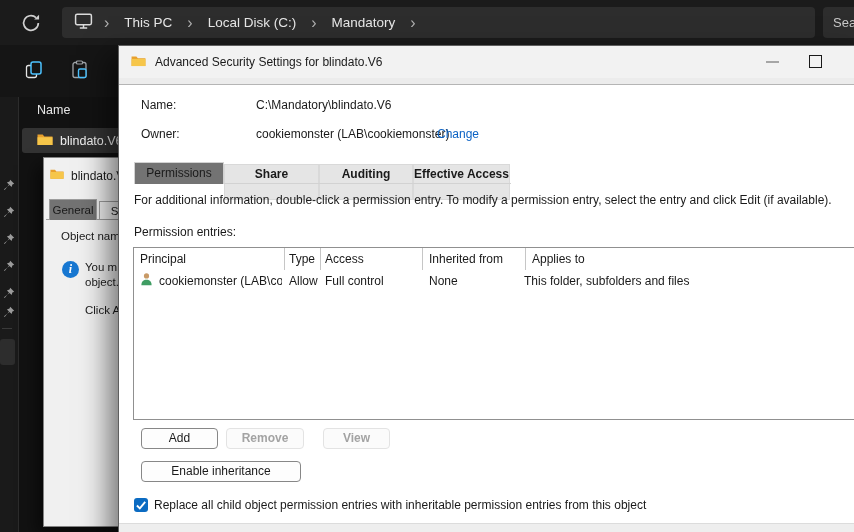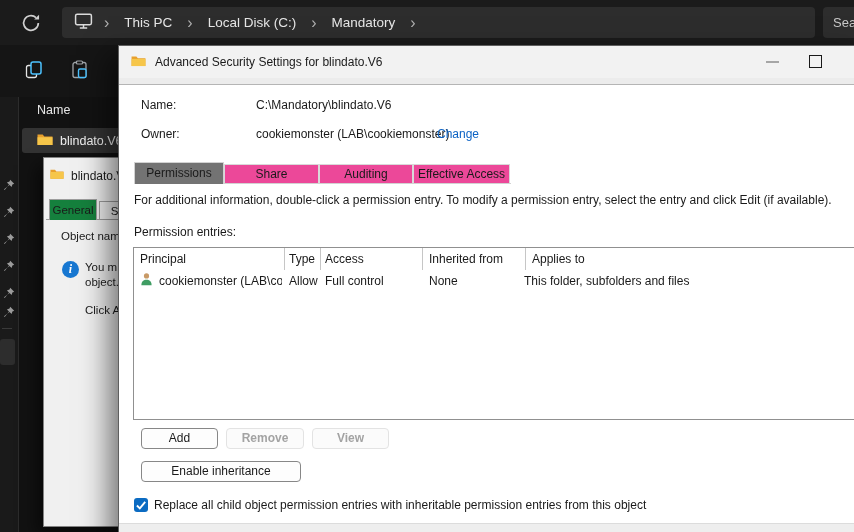--- a/index.html
+++ b/index.html
@@ -24,21 +24,21 @@
   .name-header{position:absolute;left:18px;top:6px;color:#e8e8e8;font-size:12.5px;}
   .file-row{position:absolute;left:3px;top:31px;width:112px;height:25px;background:#333333;border-radius:3px;
             display:flex;align-items:center;padding-left:15px;box-sizing:border-box;gap:7px;color:#f0f0f0;font-size:12.5px;white-space:nowrap;overflow:hidden;}
   .fold-ic{flex:0 0 auto;display:inline-block;}
   
   .props-dialog{position:absolute;left:43px;top:157px;width:76px;height:368px;background:#f0f0f0;
                 border:1px solid #838383;box-shadow:-6px 8px 16px rgba(0,0,0,.55);z-index:5;overflow:hidden;
                 color:#1a1a1a;font-size:11.5px;}
   .props-title{position:absolute;left:6px;top:10px;display:flex;align-items:center;gap:7px;white-space:nowrap;font-size:12px;}
   .ptab{position:absolute;text-align:center;font-size:11.5px;box-sizing:border-box;white-space:nowrap;overflow:hidden;}
-  .ptab.active{left:5px;top:41px;width:48px;height:21px;line-height:20px;background:#15803d;border:1px solid #9d9d9d;border-bottom:none;z-index:2;}
+  .ptab.active{left:5px;top:41px;width:48px;height:21px;line-height:20px;background:#737373;border:1px solid #9d9d9d;border-bottom:none;z-index:2;}
   .ptab.idle{left:55px;top:43px;width:44px;height:19px;line-height:18px;background:#f0f0f0;border:1px solid #9d9d9d;}
   .ptabline{position:absolute;left:2px;top:61px;width:72px;border-top:1px solid #9d9d9d;}
   .pobj{position:absolute;left:17px;top:72px;white-space:nowrap;}
   .pinfo-icon{position:absolute;left:18px;top:103px;width:17px;height:17px;border-radius:50%;background:#1777d1;
               color:#fff;font-family:"Liberation Serif","DejaVu Serif",serif;font-style:italic;font-weight:bold;
               font-size:12px;text-align:center;line-height:17px;}
   .pline1{position:absolute;left:41px;top:103px;white-space:nowrap;}
   .pline2{position:absolute;left:41px;top:118px;white-space:nowrap;}
   .pline3{position:absolute;left:41px;top:146px;white-space:nowrap;}
   
@@ -49,21 +49,21 @@
                 padding-left:12px;gap:9px;}
   .sec-title{font-size:12px;color:#1a1a1a;white-space:nowrap;}
   .min-btn{position:absolute;left:647px;top:15px;width:13px;height:2px;background:#a6a6a6;}
   .max-btn{position:absolute;left:690px;top:9px;width:11px;height:11px;border:1.5px solid #1a1a1a;background:transparent;}
   .sec-subband{height:6px;background:#ececec;border-bottom:1px solid #b5b5b5;}
   .sec-content{position:relative;height:460px;background:#fff;}
   .lbl{position:absolute;white-space:nowrap;}
   .link{color:#0b62c4;cursor:pointer;}
   .stab{position:absolute;text-align:center;box-sizing:border-box;font-size:12px;white-space:nowrap;}
   .stab.active{top:77px;height:22px;line-height:21px;background:#737373;border:1px solid #d2d2d2;border-bottom:none;z-index:2;}
-  .stab.idle{top:79px;height:20px;line-height:19px;background:#ec4899;border:1px solid #d9d9d9;}
+  .stab.idle{top:79px;height:36px;line-height:19px;background:#e5e5e5;border:1px solid #d9d9d9;font-weight:bold;}
   .stabline{position:absolute;left:15px;top:98px;width:377px;border-top:1px solid #d2d2d2;}
   .desc{position:absolute;left:15px;top:108px;width:726px;white-space:nowrap;overflow:hidden;}
   .entries{position:absolute;left:15px;top:140px;white-space:nowrap;}
   .ptable{position:absolute;left:14px;top:162px;width:729px;height:173px;border:1px solid #909090;background:#fff;box-sizing:border-box;}
   .thead{position:relative;height:22px;}
   .th{position:absolute;top:4px;white-space:nowrap;color:#1a1a1a;}
   .colsep{position:absolute;top:0;height:22px;border-left:1px solid #c6c6c6;}
   .trow{position:relative;height:24px;}
   .td{position:absolute;top:4px;white-space:nowrap;}
   .principal-cell{display:flex;align-items:center;gap:6px;max-width:142px;overflow:hidden;}
@@ -232,21 +232,21 @@
           </span>
           <span class="td" style="left:155px;">Allow</span>
           <span class="td" style="left:191px;">Full control</span>
           <span class="td" style="left:295px;">None</span>
           <span class="td" style="left:390px;text-align:right;">This folder, subfolders and files</span>
         </div>
       </div>
 
       <div class="btn enabled" style="left:22px;top:343px;width:77px;">Add</div>
       <div class="btn disabled" style="left:107px;top:343px;width:78px;">Remove</div>
-      <div class="btn disabled" style="left:193px;top:343px;width:77px;">View</div>
+      <div class="btn disabled" style="left:204px;top:343px;width:67px;">View</div>
       <div class="btn enabled" style="left:22px;top:376px;width:160px;">Enable inheritance</div>
 
       <div class="checkbox">
         <svg viewBox="0 0 12 12" width="14" height="14">
             <path d="M2.5 6.4 L5 8.9 L9.6 3.4" stroke="#fff" stroke-width="1.6" fill="none"></path>
           </svg>
       </div>
       <div class="cb-label">Replace all child object permission entries with inheritable permission entries from this object</div>
 
       <div class="footer-band"></div>

